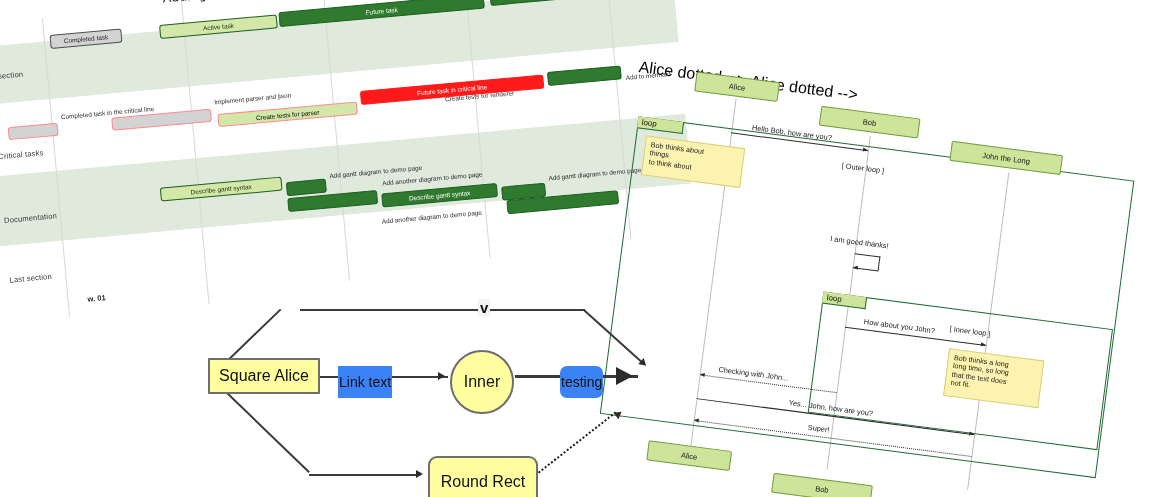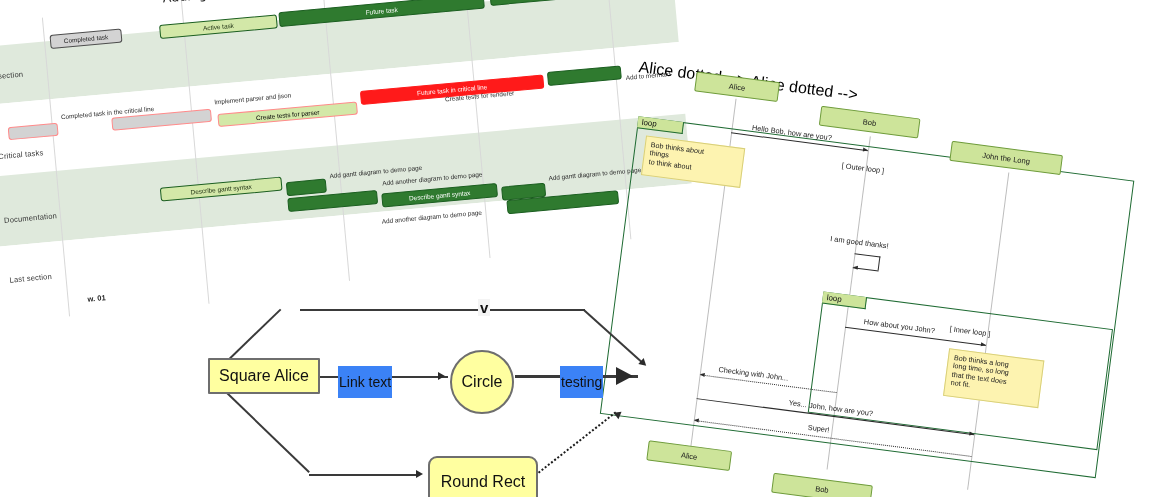--- a/index.html
+++ b/index.html
@@ -304,26 +304,26 @@
     <div class="fedge" style="left:35px;top:100px;width:120px;transform:rotate(44deg);"></div>
     <div class="fedge" style="left:121px;top:186px;width:110px;"></div>
     <div class="fhead small" style="left:228px;top:182px;"></div>
 
     <div class="fedge" style="left:125px;top:88px;width:135px;"></div>
     <div class="fhead small" style="left:250px;top:84px;"></div>
     <div class="flabel" style="left:150px;top:78px;">Link text</div>
 
     <div class="fedge thick" style="left:327px;top:87px;width:123px;"></div>
     <div class="fhead big" style="left:428px;top:79px;"></div>
-    <div class="flabel" style="left:372px;top:78px;">testing</div>
+    <div class="flabel" style="left:372px;top:78px;border-radius:7px;">testing</div>
 
     <div class="fedge dash" style="left:345px;top:188px;width:105px;transform:rotate(-38deg);"></div>
     <div class="fhead small" style="left:428px;top:124px;transform:rotate(-38deg);"></div>
 
     <div class="fnode f-square" style="left:20px;top:70px;width:112px;height:36px;">Square Alice</div>
 
-    <div class="fnode f-circle" style="left:262px;top:62px;width:64px;height:64px;">Circle</div>
+    <div class="fnode f-circle" style="left:262px;top:62px;width:64px;height:64px;">Inner</div>
 
 
     <div class="fnode f-round" style="left:240px;top:168px;width:110px;height:52px;">Round Rect</div>
   </div>
 
 </div>
 
 </body></html>

